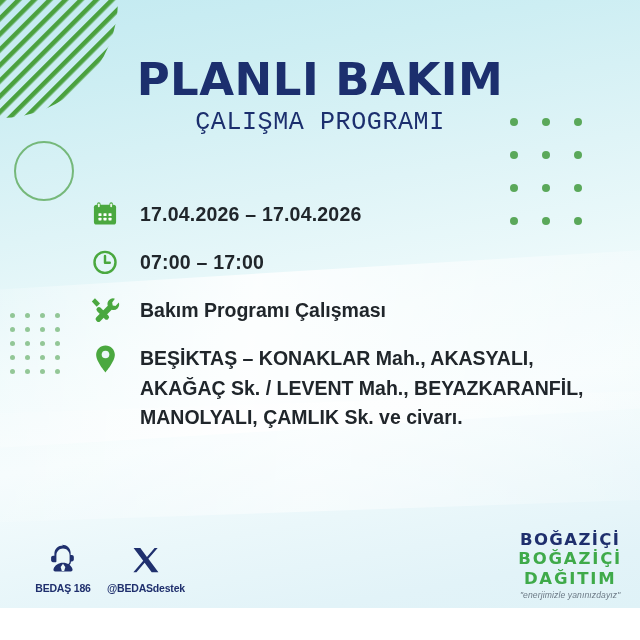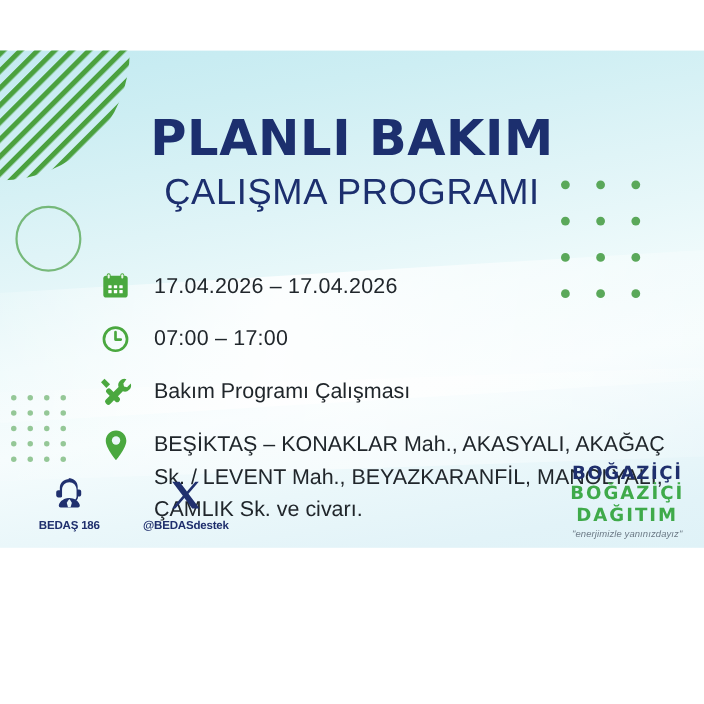--- a/index.html
+++ b/index.html
@@ -9,33 +9,32 @@
   body {
     width: 640px;
     height: 640px;
     font-family: "Liberation Sans", sans-serif;
     overflow: hidden;
   }
 
   #poster {
     position: relative;
     width: 640px;
-    height: 452px;
+    height: 608px;
     background:
       linear-gradient(170deg,
         #c3eaf1 0%,
         #cdeef3 14%,
         #dff4f7 34%,
         #eefafb 52%,
         #f5fcfd 66%,
         #eaf7fa 80%,
         #e2f3f8 92%,
         #dff2f7 100%);
     overflow: hidden;
-    margin-top: 46px;
   }
 
   
   .sweep {
     position: absolute;
     left: -10%;
     top: 44%;
     width: 130%;
     height: 26%;
     background: linear-gradient(100deg, rgba(255,255,255,0) 0%, rgba(255,255,255,.85) 38%, rgba(255,255,255,.55) 60%, rgba(255,255,255,0) 100%);
@@ -109,40 +108,41 @@
   .title-main {
     font-family: "DejaVu Sans", sans-serif;
     font-weight: bold;
     font-size: 45px;
     letter-spacing: .5px;
     color: #1c2f6e;
     line-height: 1.05;
     margin: 0;
   }
   .title-sub {
-    font-family: Liberation Sans, sans-serif;
+    font-family: Liberation Mono, monospace;
     font-weight: normal;
-    font-size: 33px;
+    font-size: 25px;
     letter-spacing: .6px;
     color: #1c2f6e;
     line-height: 1.15;
     margin: 6px 0 0 0;
   }
 
   
   .info {
     position: absolute;
     left: 88px;
     top: 200px;
     right: 22px;
   }
   .info-row {
     display: flex;
     align-items: flex-start;
     margin-bottom: 16px;
+    font-weight: bold;
   }
   .info-row .ico {
     flex: 0 0 34px;
     width: 34px;
     height: 32px;
     display: flex;
     align-items: flex-start;
     justify-content: center;
   }
   .info-row .txt {
@@ -156,21 +156,21 @@
   .row-loc { margin-bottom: 0; }
   .row-loc .txt { max-width: 500px; }
 
   
   .footer-items {
     position: absolute;
     left: 24px;
     bottom: 14px;
     display: flex;
     align-items: flex-end;
-    gap: 28px;
+    gap: 5px;
   }
   .f-item {
     width: 78px;
     text-align: center;
     color: #20306e;
   }
   .f-item .f-ico {
     height: 38px;
     display: flex;
     align-items: flex-end;

